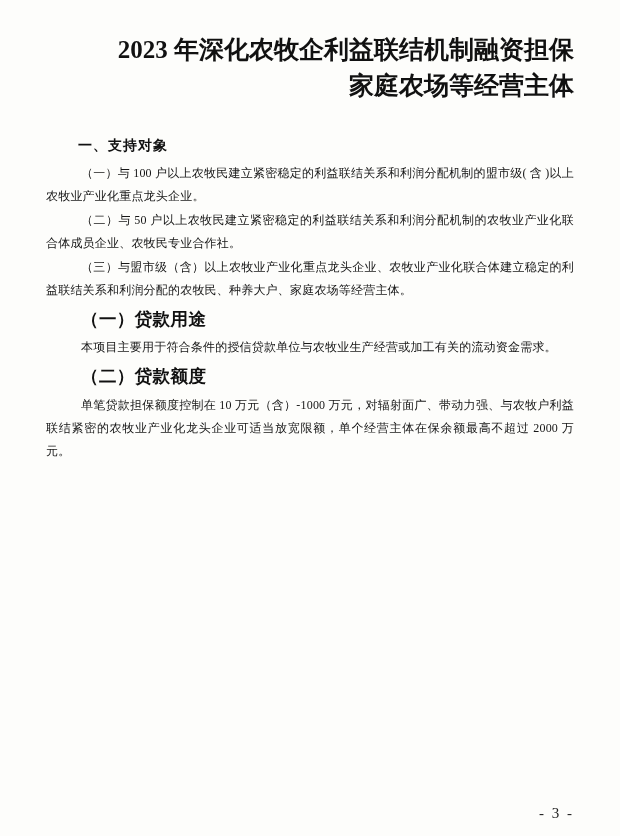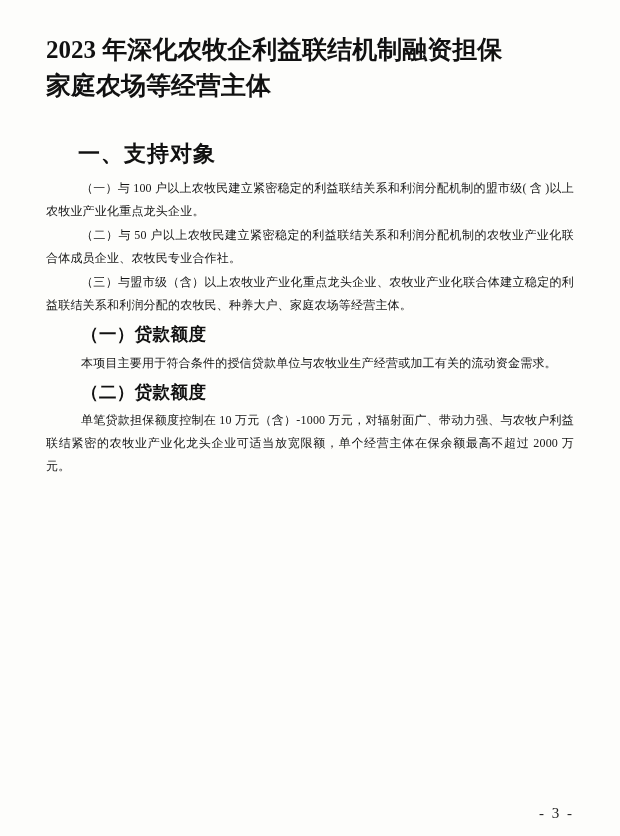--- a/index.html
+++ b/index.html
@@ -17,21 +17,21 @@
   }
   .page {
     width: 620px;
     height: 836px;
     box-sizing: border-box;
     padding: 26px 46px 20px 46px;
     position: relative;
     background: #fdfdfb;
   }
   .doc-title {
-    text-align: left;
+    text-align: right;
     font-size: 25px;
     font-weight: bold;
     line-height: 1.42;
     letter-spacing: 0.5px;
     color: #111;
     margin: 6px 0 0 0;
     font-family: "Liberation Serif", "DejaVu Serif", serif;
   }
   .title-line {
     display: block;
@@ -40,21 +40,21 @@
   .title-line-1 {
     letter-spacing: 0px;
   }
   .title-line-2 {
     letter-spacing: 0px;
   }
   .body-block {
     margin-top: 30px;
   }
   .heading {
-    font-size: 22px;
+    font-size: 14px;
     font-weight: bold;
     line-height: 1.9;
     margin: 12px 0 2px 0;
     text-indent: 32px;
     letter-spacing: 1px;
     color: #111;
   }
   .para {
     font-size: 12px;
     line-height: 1.92;
@@ -98,21 +98,21 @@
 
   <div class="body-block">
 
     <h2 class="heading">一、支持对象</h2>
 
     <p class="para">（一）与 100 户以上农牧民建立紧密稳定的利益联结关系和利润分配机制的盟市级( 含 )以上农牧业产业化重点龙头企业。</p>
     <p class="para">（二）与 50 户以上农牧民建立紧密稳定的利益联结关系和利润分配机制的农牧业产业化联合体成员企业、农牧民专业合作社。</p>
     <p class="para">（三）与盟市级（含）以上农牧业产业化重点龙头企业、农牧业产业化联合体建立稳定的利益联结关系和利润分配的农牧民、种养大户、家庭农场等经营主体。</p>
 
 
-    <p class="subheading">（一）贷款额度</p>
+    <p class="subheading">（一）贷款用途</p>
     <p class="para sub">本项目主要用于符合条件的授信贷款单位与农牧业生产经营或加工有关的流动资金需求。</p>
 
     <p class="subheading">（二）贷款额度</p>
     <p class="para sub">单笔贷款担保额度控制在 10 万元（含）-1000 万元，对辐射面广、带动力强、与农牧户利益联结紧密的农牧业产业化龙头企业可适当放宽限额，单个经营主体在保余额最高不超过 2000 万元。</p>
 
   </div>
 
   <div class="page-number">- 3 -</div>
 
 </div>

